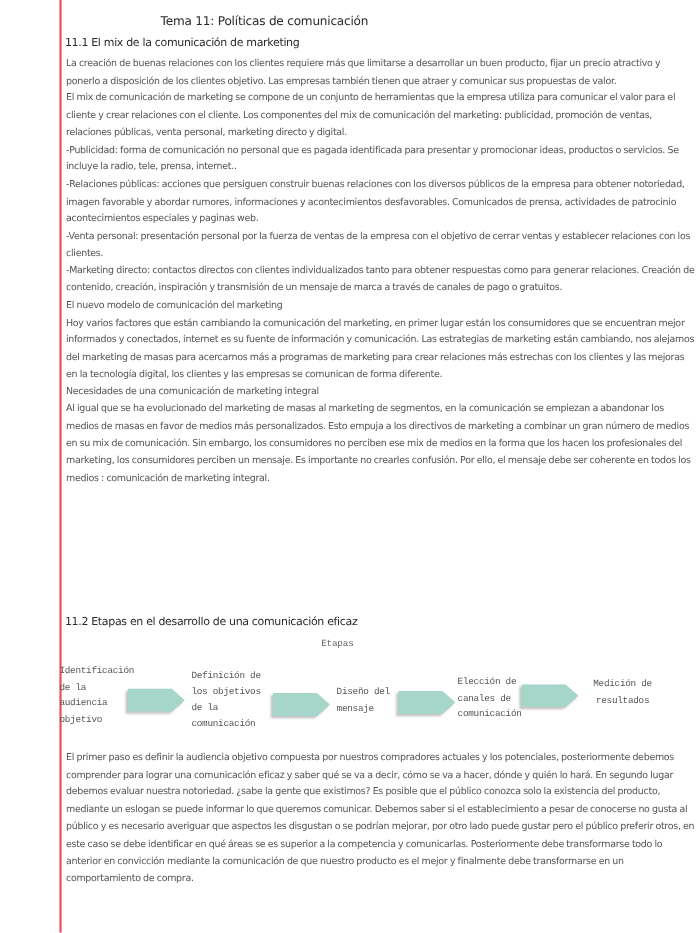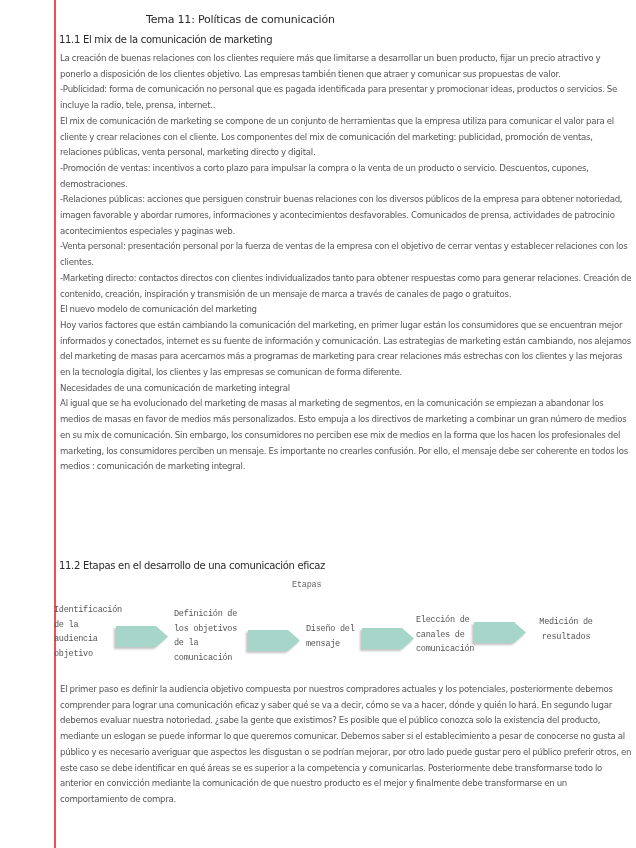--- a/index.html
+++ b/index.html
@@ -47,23 +47,22 @@
 <body>
 
 <div class="margin-line"></div>
 
 <div class="title">Tema 11: Políticas de comunicación</div>
 
 <div class="section-h" style="top:34px;">11.1 El mix de la comunicación de marketing</div>
 
 <div class="body-block" style="top:51px;">
   <p>La creación de buenas relaciones con los clientes requiere más que limitarse a desarrollar un buen producto, fijar un precio atractivo y ponerlo a disposición de los clientes objetivo. Las empresas también tienen que atraer y comunicar sus propuestas de valor.</p>
+  <p>El mix de comunicación de marketing se compone de un conjunto de herramientas que la empresa utiliza para comunicar el valor para el cliente y crear relaciones con el cliente. Los componentes del mix de comunicación del marketing: publicidad, promoción de ventas, relaciones públicas, venta personal, marketing directo y digital.</p>
   <p>-Publicidad: forma de comunicación no personal que es pagada identificada para presentar y promocionar ideas, productos o servicios. Se incluye la radio, tele, prensa, internet..</p>
-  <p>El mix de comunicación de marketing se compone de un conjunto de herramientas que la empresa utiliza para comunicar el valor para el cliente y crear relaciones con el cliente. Los componentes del mix de comunicación del marketing: publicidad, promoción de ventas, relaciones públicas, venta personal, marketing directo y digital.</p>
-  <p>-Promoción de ventas: incentivos a corto plazo para impulsar la compra o la venta de un producto o servicio. Descuentos, cupones, demostraciones.</p>
   <p>-Relaciones públicas: acciones que persiguen construir buenas relaciones con los diversos públicos de la empresa para obtener notoriedad, imagen favorable y abordar rumores, informaciones y acontecimientos desfavorables. Comunicados de prensa, actividades de patrocinio acontecimientos especiales y paginas web.</p>
   <p>-Venta personal: presentación personal por la fuerza de ventas de la empresa con el objetivo de cerrar ventas y establecer relaciones con los clientes.</p>
   <p>-Marketing directo: contactos directos con clientes individualizados tanto para obtener respuestas como para generar relaciones. Creación de contenido, creación, inspiración y transmisión de un mensaje de marca a través de canales de pago o gratuitos.</p>
   <p>El nuevo modelo de comunicación del marketing</p>
   <p>Hoy varios factores que están cambiando la comunicación del marketing, en primer lugar están los consumidores que se encuentran mejor informados y conectados, internet es su fuente de información y comunicación. Las estrategias de marketing están cambiando, nos alejamos del marketing de masas para acercarnos más a programas de marketing para crear relaciones más estrechas con los clientes y las mejoras en la tecnología digital, los clientes y las empresas se comunican de forma diferente.</p>
   <p>Necesidades de una comunicación de marketing integral</p>
   <p>Al igual que se ha evolucionado del marketing de masas al marketing de segmentos, en la comunicación se empiezan a abandonar los medios de masas en favor de medios más personalizados. Esto empuja a los directivos de marketing a combinar un gran número de medios en su mix de comunicación. Sin embargo, los consumidores no perciben ese mix de medios en la forma que los hacen los profesionales del marketing, los consumidores perciben un mensaje. Es importante no crearles confusión. Por ello, el mensaje debe ser coherente en todos los medios : comunicación de marketing integral.</p>
 </div>
 
 <div class="section-h" style="top:560px;">11.2 Etapas en el desarrollo de una comunicación eficaz</div>

